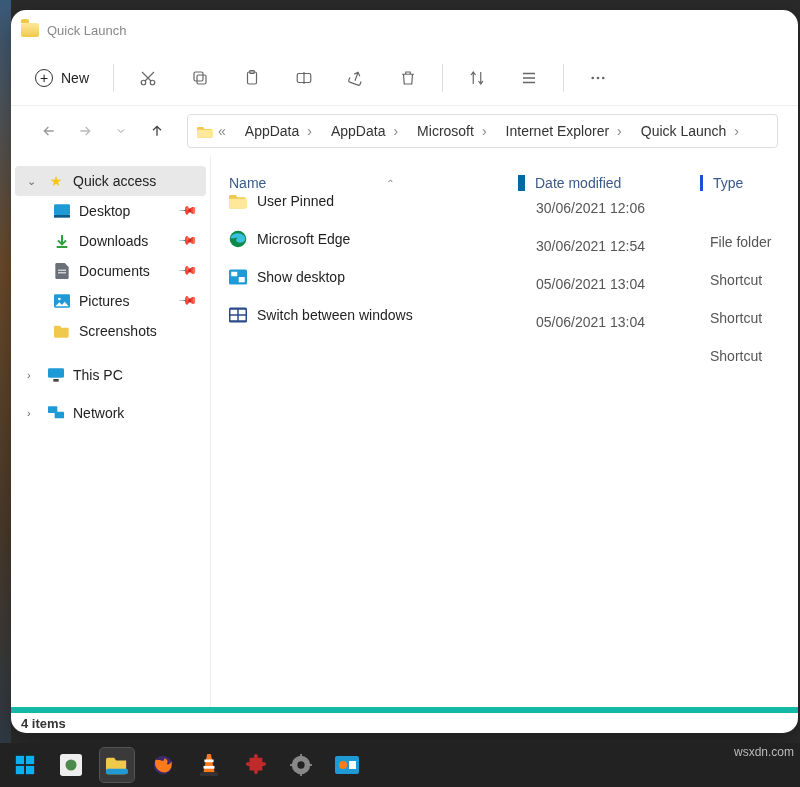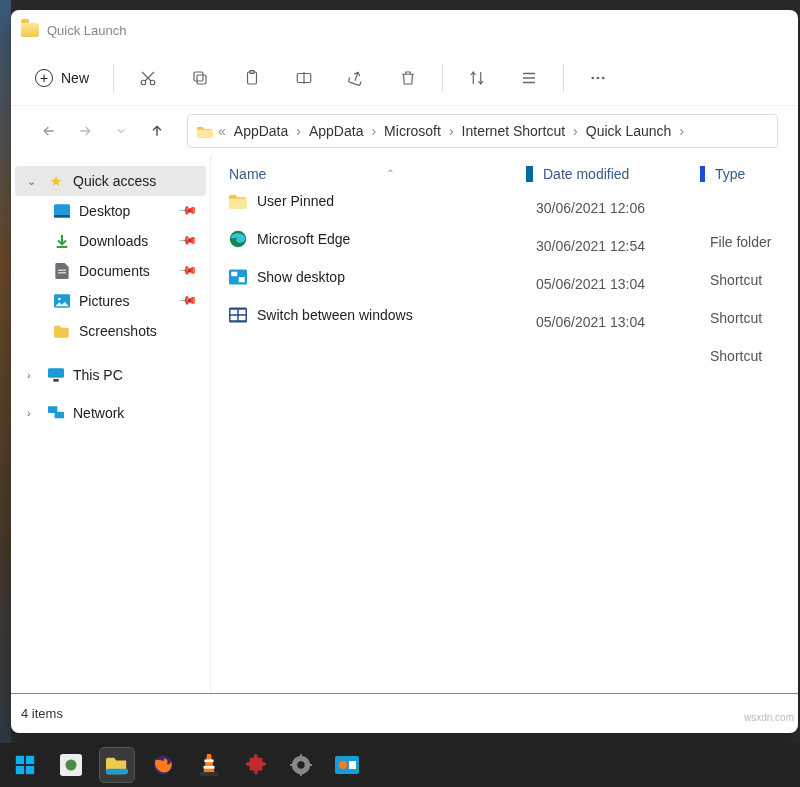--- a/index.html
+++ b/index.html
@@ -1,55 +1,55 @@
 <!DOCTYPE html>
 <html><head>
 <meta charset="utf-8">
 <style>
   * { box-sizing: border-box; margin: 0; padding: 0; font-family: "Segoe UI", Arial, sans-serif; }
   body { width: 800px; height: 787px; background: #2a2a2a; overflow: hidden; position: relative; }
   .desktop-strip { position: absolute; left: 0; top: 0; width: 11px; height: 100%; background: linear-gradient(180deg,#3a5a7a,#6a4a2a,#4a3a2a,#2a3a4a); }
-  .explorer { position: absolute; left: 11px; top: 10px; right: 2px; bottom: 54px; background: #fff; border-radius: 8px; box-shadow: 0 8px 24px rgba(0,0,0,.3); display: flex; flex-direction: column; overflow: hidden; }
+  .explorer { position: absolute; left: 11px; top: 10px; right: 2px; bottom: 54px; background: #fff; border-radius: 15px; box-shadow: 0 8px 24px rgba(0,0,0,.3); display: flex; flex-direction: column; overflow: hidden; }
   .titlebar { height: 40px; display: flex; align-items: center; padding: 0 10px; color: #888; font-size: 13px; }
   .titlebar .folder-mini { width: 18px; height: 14px; background: linear-gradient(#ffe89a,#f0c94a); border-radius: 2px; margin-right: 8px; position: relative; }
   .titlebar .folder-mini::before { content:""; position:absolute; top:-4px; left:0; width:8px; height:4px; background:#f0c94a; border-radius:2px 2px 0 0; }
   .toolbar { height: 56px; display: flex; align-items: center; padding: 0 10px; gap: 4px; border-bottom: 1px solid #eee; }
   .tbtn { width: 48px; height: 40px; display: flex; align-items: center; justify-content: center; border-radius: 4px; color: #666; cursor: pointer; }
   .newbtn { width: auto; padding: 0 14px; gap: 8px; color: #222; font-size: 14px; }
   .newbtn .plus { width: 18px; height: 18px; border: 1.5px solid #333; border-radius: 50%; display:flex; align-items:center; justify-content:center; font-size: 14px; line-height:1; }
   .sep { width: 1px; height: 28px; background: #ddd; margin: 0 6px; }
   .addrrow { height: 50px; display: flex; align-items: center; padding: 0 20px 0 22px; gap: 4px; }
   .navarrow { width: 32px; height: 32px; display:flex; align-items:center; justify-content:center; color:#888; border-radius:4px; cursor:pointer; }
   .navarrow.on { color:#333; }
   .addrbar { flex: 1; height: 34px; border: 1px solid #ddd; border-radius: 4px; display: flex; align-items: center; padding: 0 8px; margin-left: 10px; font-size: 14px; color: #333; gap: 2px; overflow:hidden; }
-  .addrbar .crumb { padding: 4px 4px; white-space: nowrap; cursor:pointer; }
+  .addrbar .crumb { padding: 4px 4px; white-space: nowrap; cursor:pointer;margin-left:11px; }
   .addrbar .chev { color: #888; padding: 0 2px; }
   .mainrow { flex: 1; display: flex; overflow: hidden; }
   .sidebar { width: 200px; border-right: 1px solid #eee; padding: 10px 0; font-size: 14px; color: #222; overflow-y:auto; }
   .side-item { display: flex; align-items: center; height: 30px; padding: 0 10px 0 12px; gap: 8px; cursor:pointer; border-radius:4px; margin:0 4px; }
   .side-item.active { background: #e8e8e8; }
   .side-item .caret { width:12px; color:#666; font-size:11px; }
   .side-sub { padding-left: 38px; text-align: center; }
   .pin { margin-left: auto; color: #999; font-size: 12px; transform: rotate(45deg); }
   .ico { width:18px; height:18px; display:flex; align-items:center; justify-content:center; font-size:14px; }
   .content { flex: 1; display: flex; flex-direction: column; font-size: 14px; }
-  .cols { display: flex; height: 36px; align-items: center; color: #3a5a8a; border-bottom: 1px solid transparent; }
+  .cols { display: flex; height: 36px; align-items: flex-end; color: #3a5a8a; border-bottom: 1px solid transparent; gap: 8px; }
   .col-name { flex: 1; padding-left: 18px; display:flex; align-items:center; gap:80px; }
   .col-name .sort { color:#888; font-size:10px; margin-left:40px; }
   .col-date { width: 174px; border-left:7px solid #0369a1; padding-left:10px; }
-  .col-type { width: 98px; border-left:5px solid #1d4ed8; padding-left:10px; }
+  .col-type { width: 98px; border-left:3px solid #1d4ed8; padding-left:10px; }
   .filerow { display: flex; height: 38px; align-items: flex-start; cursor:pointer; }
   .filerow .fname { flex: 1; padding-left: 18px; display:flex; align-items:center; gap:10px; color:#222; }
   .filerow .fdate { width: 174px; padding-left:10px; color:#555;margin-top:8px; }
   .filerow .ftype { width: 98px; padding-left:10px; color:#555;margin-top:42px; }
-  .status { height: 40px; border-top: 1px solid #14b8a6; display:flex; align-items:center; padding:0 10px; font-size:13px; color:#333; }
+  .status { height: 26px; border-top: 6px solid #14b8a6; display:flex; align-items:center; padding:0 10px; font-size:13px; color:#333;font-weight:bold; }
   .taskbar { position: absolute; left: 0; right: 0; bottom: 0; height: 44px; background: #222; display: flex; align-items: center; padding: 0 8px; gap: 12px; }
   .tb { width: 34px; height: 34px; display:flex; align-items:center; justify-content:center; border-radius:4px; cursor:pointer; }
   .tb.active { background: #3a3a3a; outline:1px solid #555; }
-  .watermark { position:absolute; right:6px; bottom:64px; font-size:10px; color:#bbb; }
+  .watermark { position:absolute; right:6px; bottom:28px; font-size:12px; color:#bbb; }
   svg { display:block; }
 </style>
 </head>
 <body>
 
 <div class="desktop-strip"></div>
 
 <div class="explorer">
 
   <div class="titlebar">
@@ -147,21 +147,21 @@
             <path fill="#ffe89a" d="M0 8h24v10a2 2 0 0 1-2 2H2a2 2 0 0 1-2-2z"></path>
           </svg>
         </span>
       <span class="chev">«</span>
       <span class="crumb">AppData</span>
         <span class="chev">›</span>
       <span class="crumb">AppData</span>
         <span class="chev">›</span>
       <span class="crumb">Microsoft</span>
         <span class="chev">›</span>
-      <span class="crumb">Internet Shortcut</span>
+      <span class="crumb">Internet Explorer</span>
         <span class="chev">›</span>
       <span class="crumb">Quick Launch</span>
         <span class="chev">›</span>
     </div>
   </div>
 
   <div class="mainrow">
     <div class="sidebar">
       <div class="side-item active">
         <span class="caret">⌄</span>

